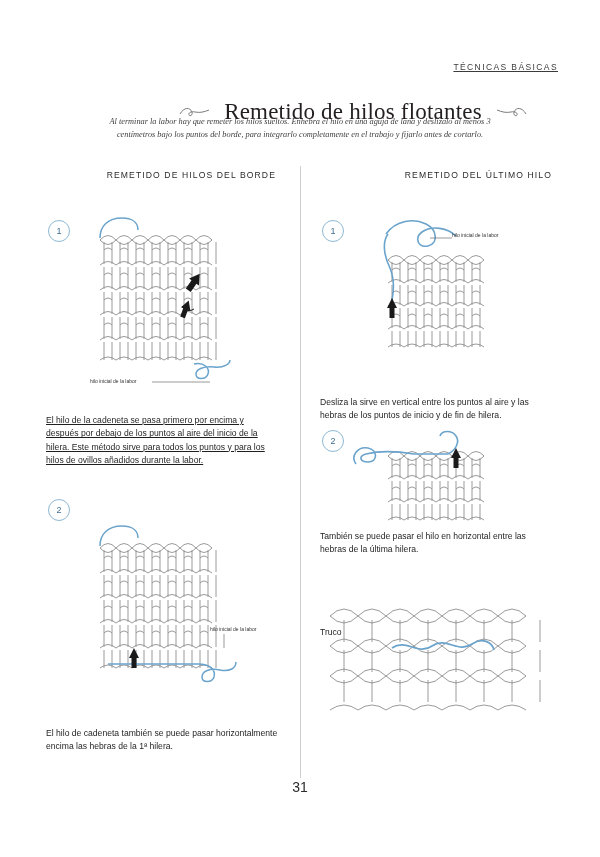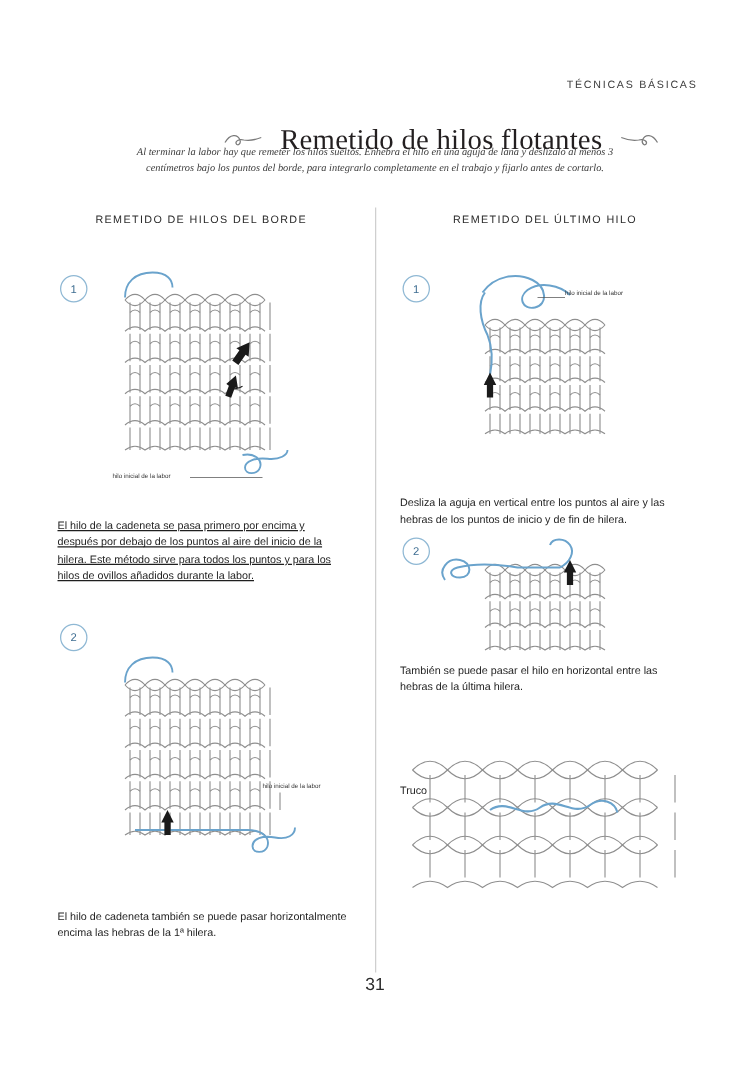--- a/index.html
+++ b/index.html
@@ -18,20 +18,21 @@
     box-sizing: border-box;
   }
   .running-head {
     position: absolute;
     top: 62px;
     right: 42px;
     font-size: 8.5px;
     letter-spacing: 1.4px;
     color: #3b3b3b;
     text-transform: uppercase;
+    text-decoration: underline;
   }
   .title-row {
     position: absolute;
     top: 84px;
     left: 10px;
     width: 100%;
     display: flex;
     align-items: center;
     justify-content: center;
     gap: 12px;
@@ -69,21 +70,21 @@
     width: 1px;
     height: 612px;
     background: #cfcfcf;
   }
   .col-head {
     position: absolute;
     font-size: 8.6px;
     letter-spacing: 1.1px;
     color: #2b2b2b;
     text-transform: uppercase;
-    text-align: center;
+    text-align: right;
   }
   .col-head.left { left: 46px; top: 170px; width: 230px; }
   .col-head.right { left: 320px; top: 170px; width: 232px; }
 
   .step-badge {
     position: absolute;
     width: 20px;
     height: 20px;
     border: 1px solid #8fb8d4;
     border-radius: 50%;
@@ -315,21 +316,21 @@
         <path d="M40 86 l5 10 l-2.5 0 l0 10 l-5 0 l0 -10 l-2.5 0 z"></path>
       </g>
     </svg>
   </div>
 
   <div class="label-small" style="left:452px; top:232px;">hilo inicial de la labor</div>
   <svg class="fig" style="left:428px; top:230px;" width="30" height="14">
     <path d="M2 8 H24" fill="none" stroke="#555" stroke-width="0.6"></path>
   </svg>
 
-  <div class="body-text" style="left:320px; top:396px; width:232px;">Desliza la aguja en vertical entre los puntos al aire y las hebras de los puntos de inicio y de fin de hilera.</div>
+  <div class="body-text" style="left:320px; top:396px; width:232px;">Desliza la sirve en vertical entre los puntos al aire y las hebras de los puntos de inicio y de fin de hilera.</div>
 
   <div class="step-badge" style="left:322px; top:430px;">2</div>
 
   <div class="fig" style="left:352px; top:428px;">
     <svg width="200" height="110" viewBox="0 0 200 110">
       <g fill="none" stroke="#8f8f8f" stroke-width="0.9">
         <path d="M36 28 q8 -9 16 0 q8 -9 16 0 q8 -9 16 0 q8 -9 16 0 q8 -9 16 0 q8 -9 16 0"></path>
         <path d="M36 28 q8 9 16 0 q8 9 16 0 q8 9 16 0 q8 9 16 0 q8 9 16 0 q8 9 16 0"></path>
         <g>
           <g>

